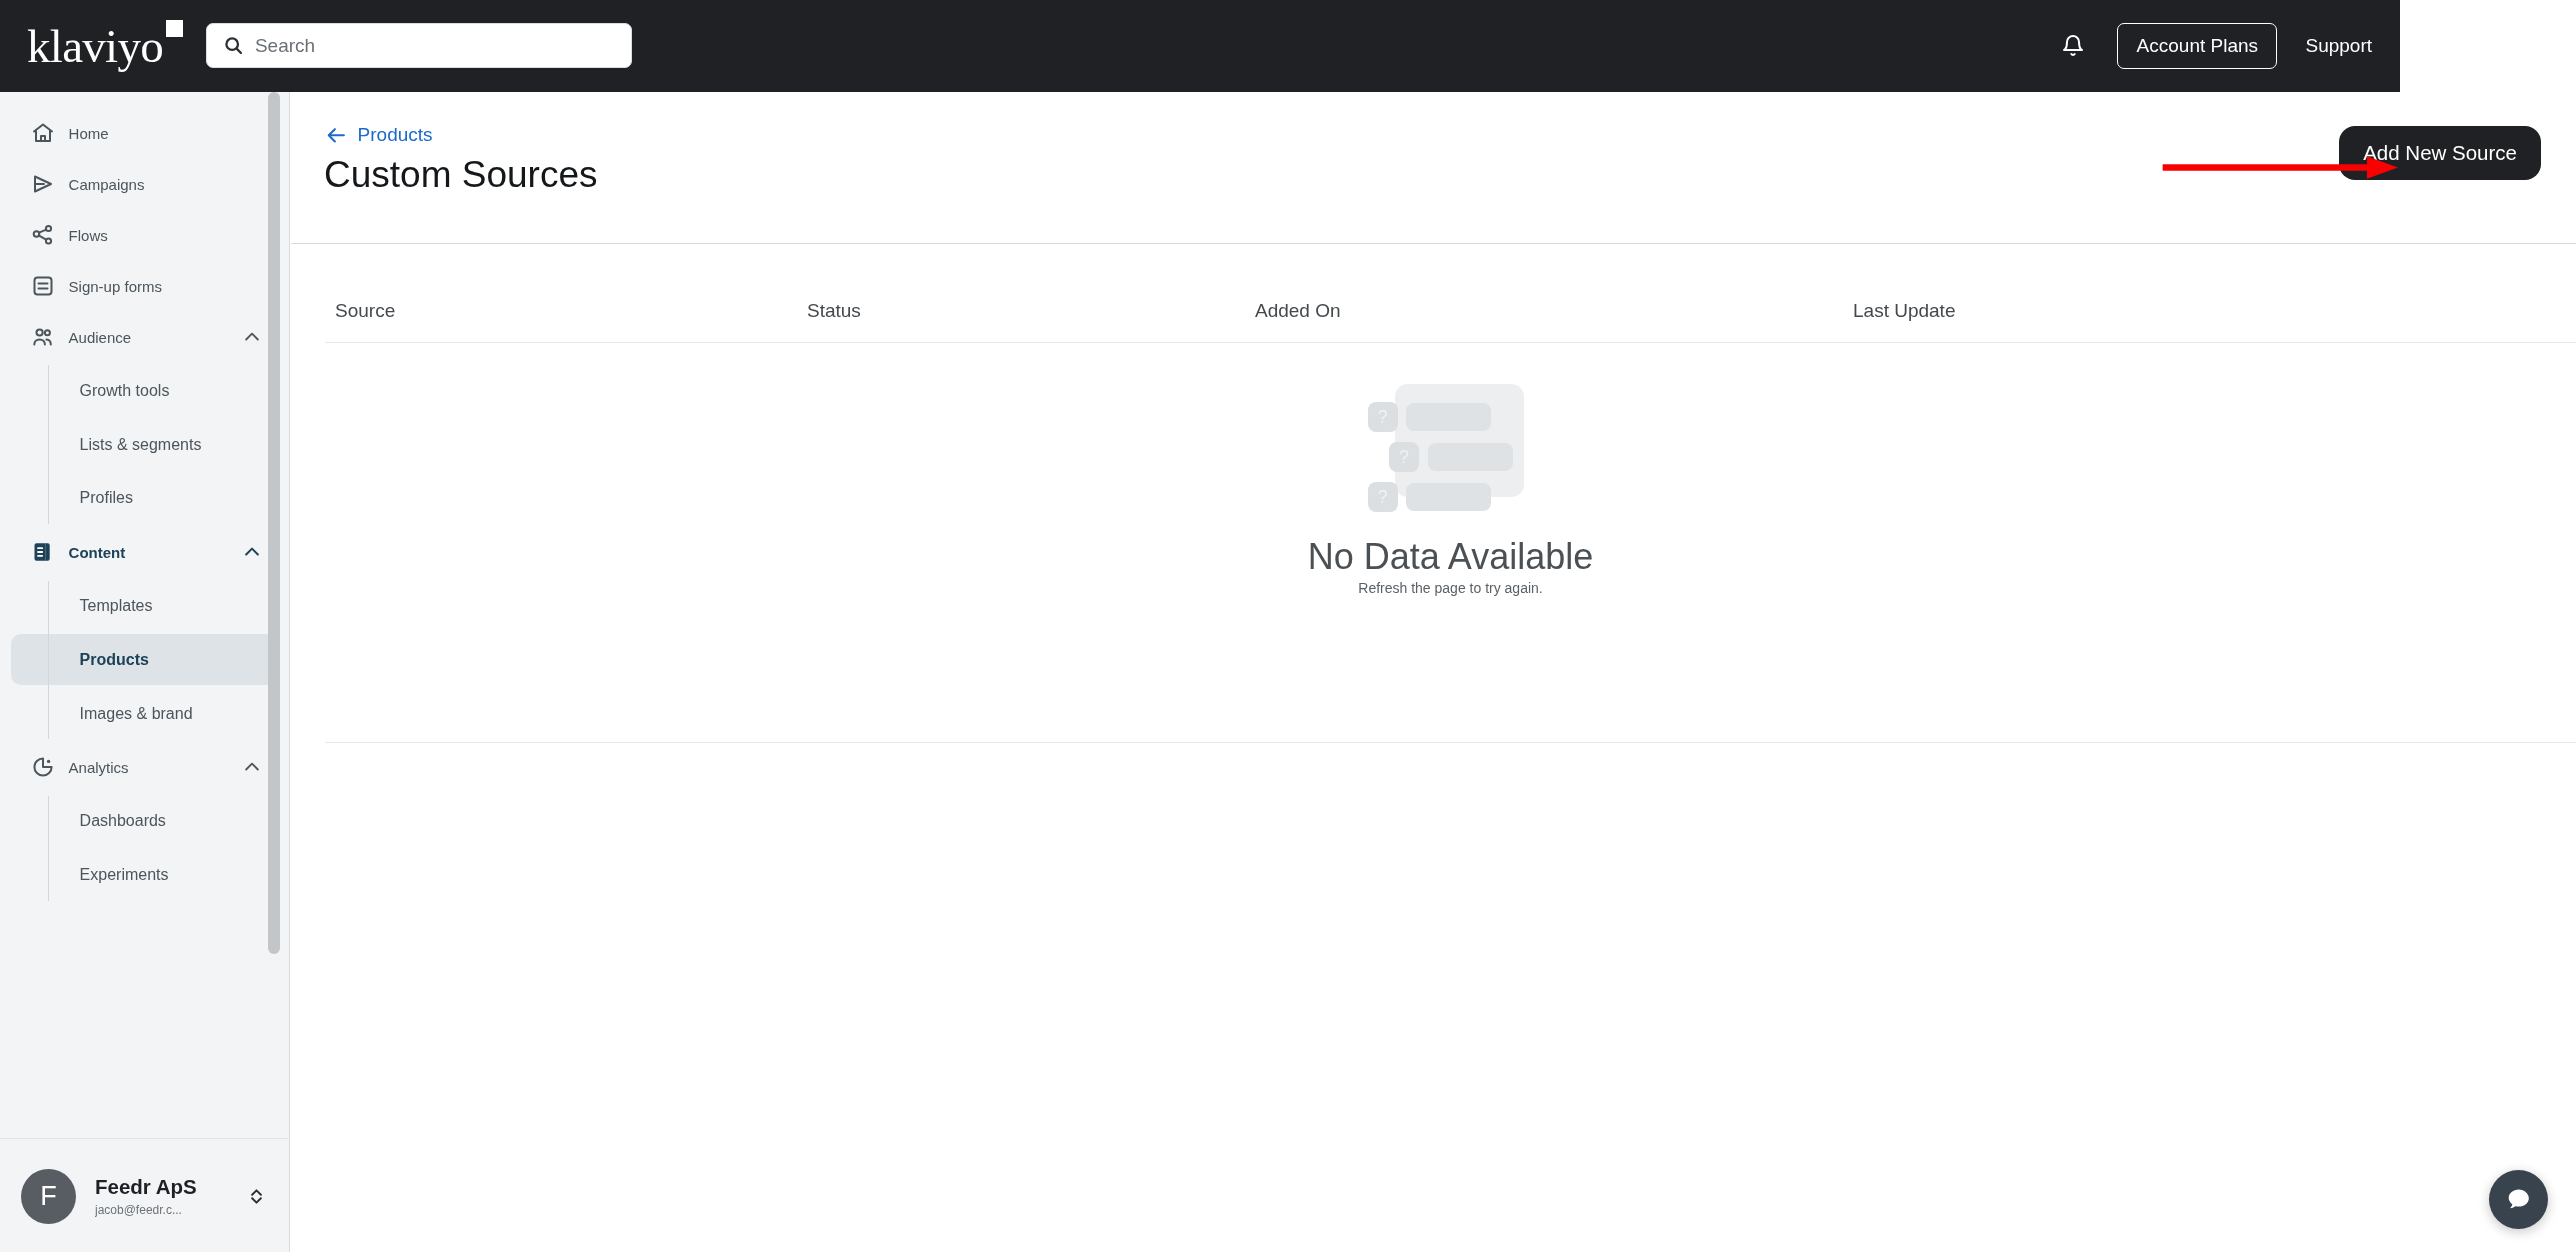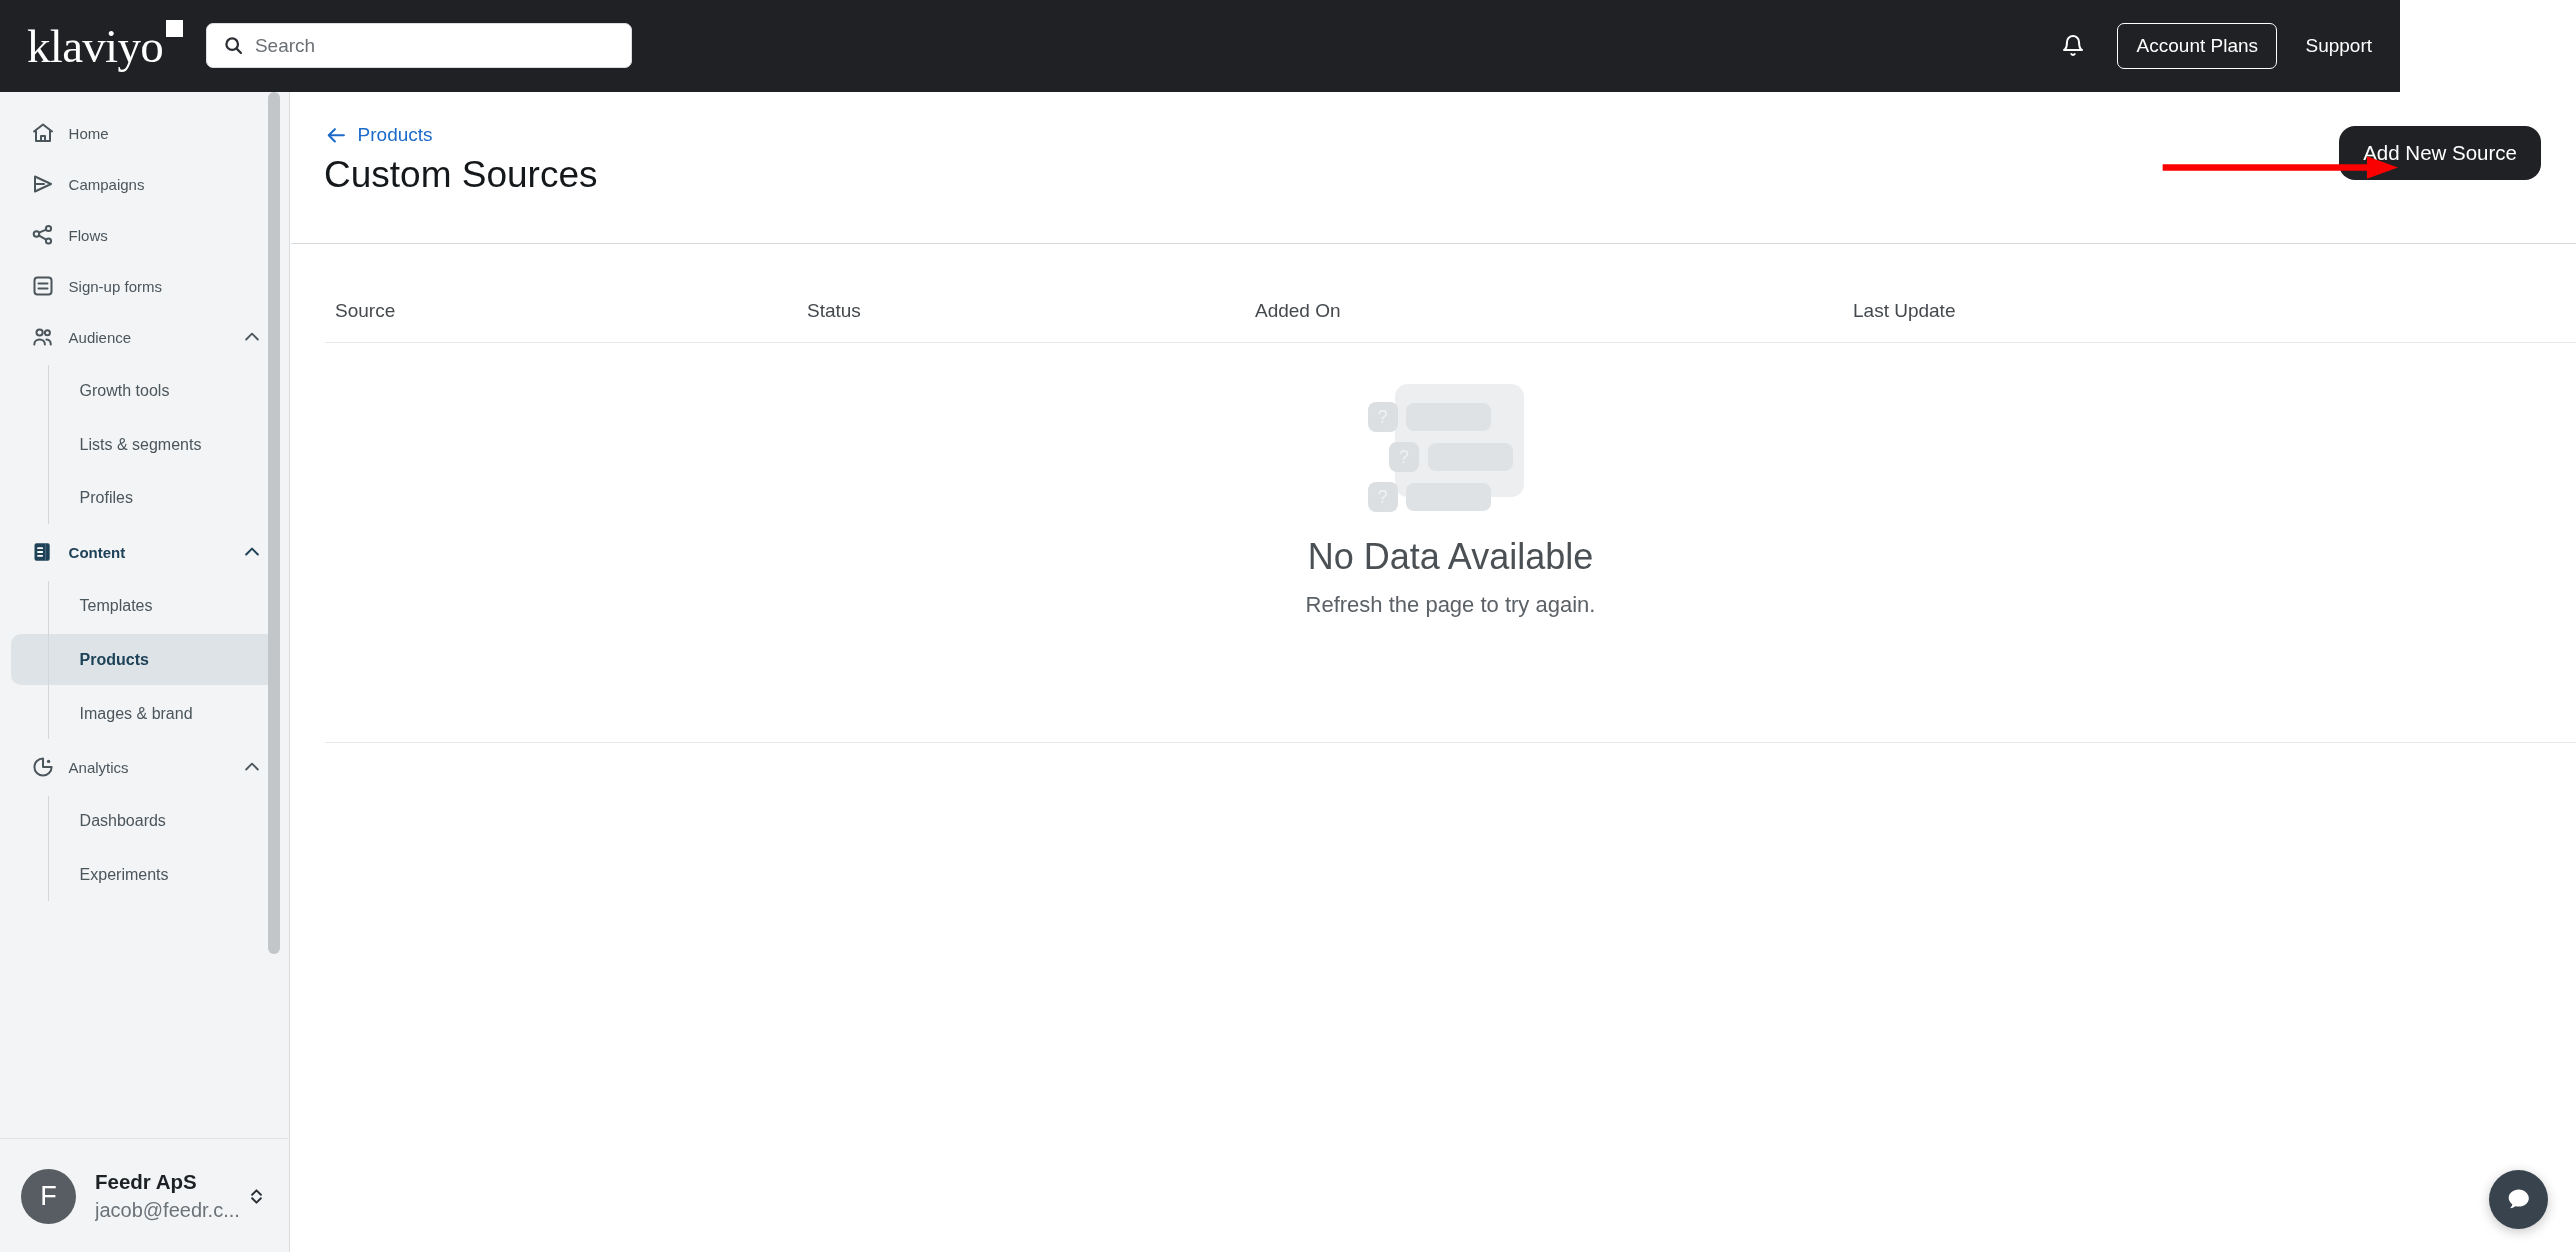--- a/index.html
+++ b/index.html
@@ -112,21 +112,21 @@
     display: flex; align-items: center; padding: 0 21px;
   }
   .avatar {
     width: 55px; height: 55px; border-radius: 50%;
     background: #575d63; color: #ffffff;
     display: flex; align-items: center; justify-content: center;
     font-size: 27px; flex: 0 0 55px;
   }
   .acct-text { margin-left: 19px; overflow: hidden; }
   .acct-name { font-size: 20.5px; color: #1d2125; font-weight: bold; white-space: nowrap; }
-  .acct-mail { font-size: 20px; color: #6b7278; margin-top: 4.2px; white-space: nowrap; }
+  .acct-mail { font-size: 12px; color: #6b7278; margin-top: 4.2px; white-space: nowrap; }
   .acct-chev { margin-left: auto; display: flex; }
 
   
   .main {
     position: absolute; left: 291px; top: 92px;
     width: 2285px; height: 1161px;
     background: #ffffff;
   }
   .page-head {
     position: relative; height: 152px;
@@ -195,21 +195,21 @@
   }
   .art-bar { height: 28px; border-radius: 7.8px; background: #dfe2e5; margin-left: 8.5px; }
   .art-r1 { left: 5.7px; top: 25.4px; }
   .art-r1 .art-bar { width: 85px; }
   .art-r2 { left: 27px; top: 65px; }
   .art-r2 .art-bar { width: 85px; }
   .art-r3 { left: 5.7px; top: 105px; }
   .art-r3 .art-bar { width: 85px; }
 
   .empty-title { font-size: 36px; color: #4b5055; margin-top: 25.4px; }
-  .empty-sub { font-size: 22px; color: #5b6166; margin-top: 14px; }
+  .empty-sub { font-size: 14px; color: #5b6166; margin-top: 2px; }
 
   .fab {
     position: absolute; right: 28px; bottom: 24px;
     width: 59px; height: 59px; border-radius: 50%;
     background: #39434d;
     display: flex; align-items: center; justify-content: center;
     box-shadow: 0 2.8px 11.3px rgba(0,0,0,.22);
   }
 </style>
 </head>

